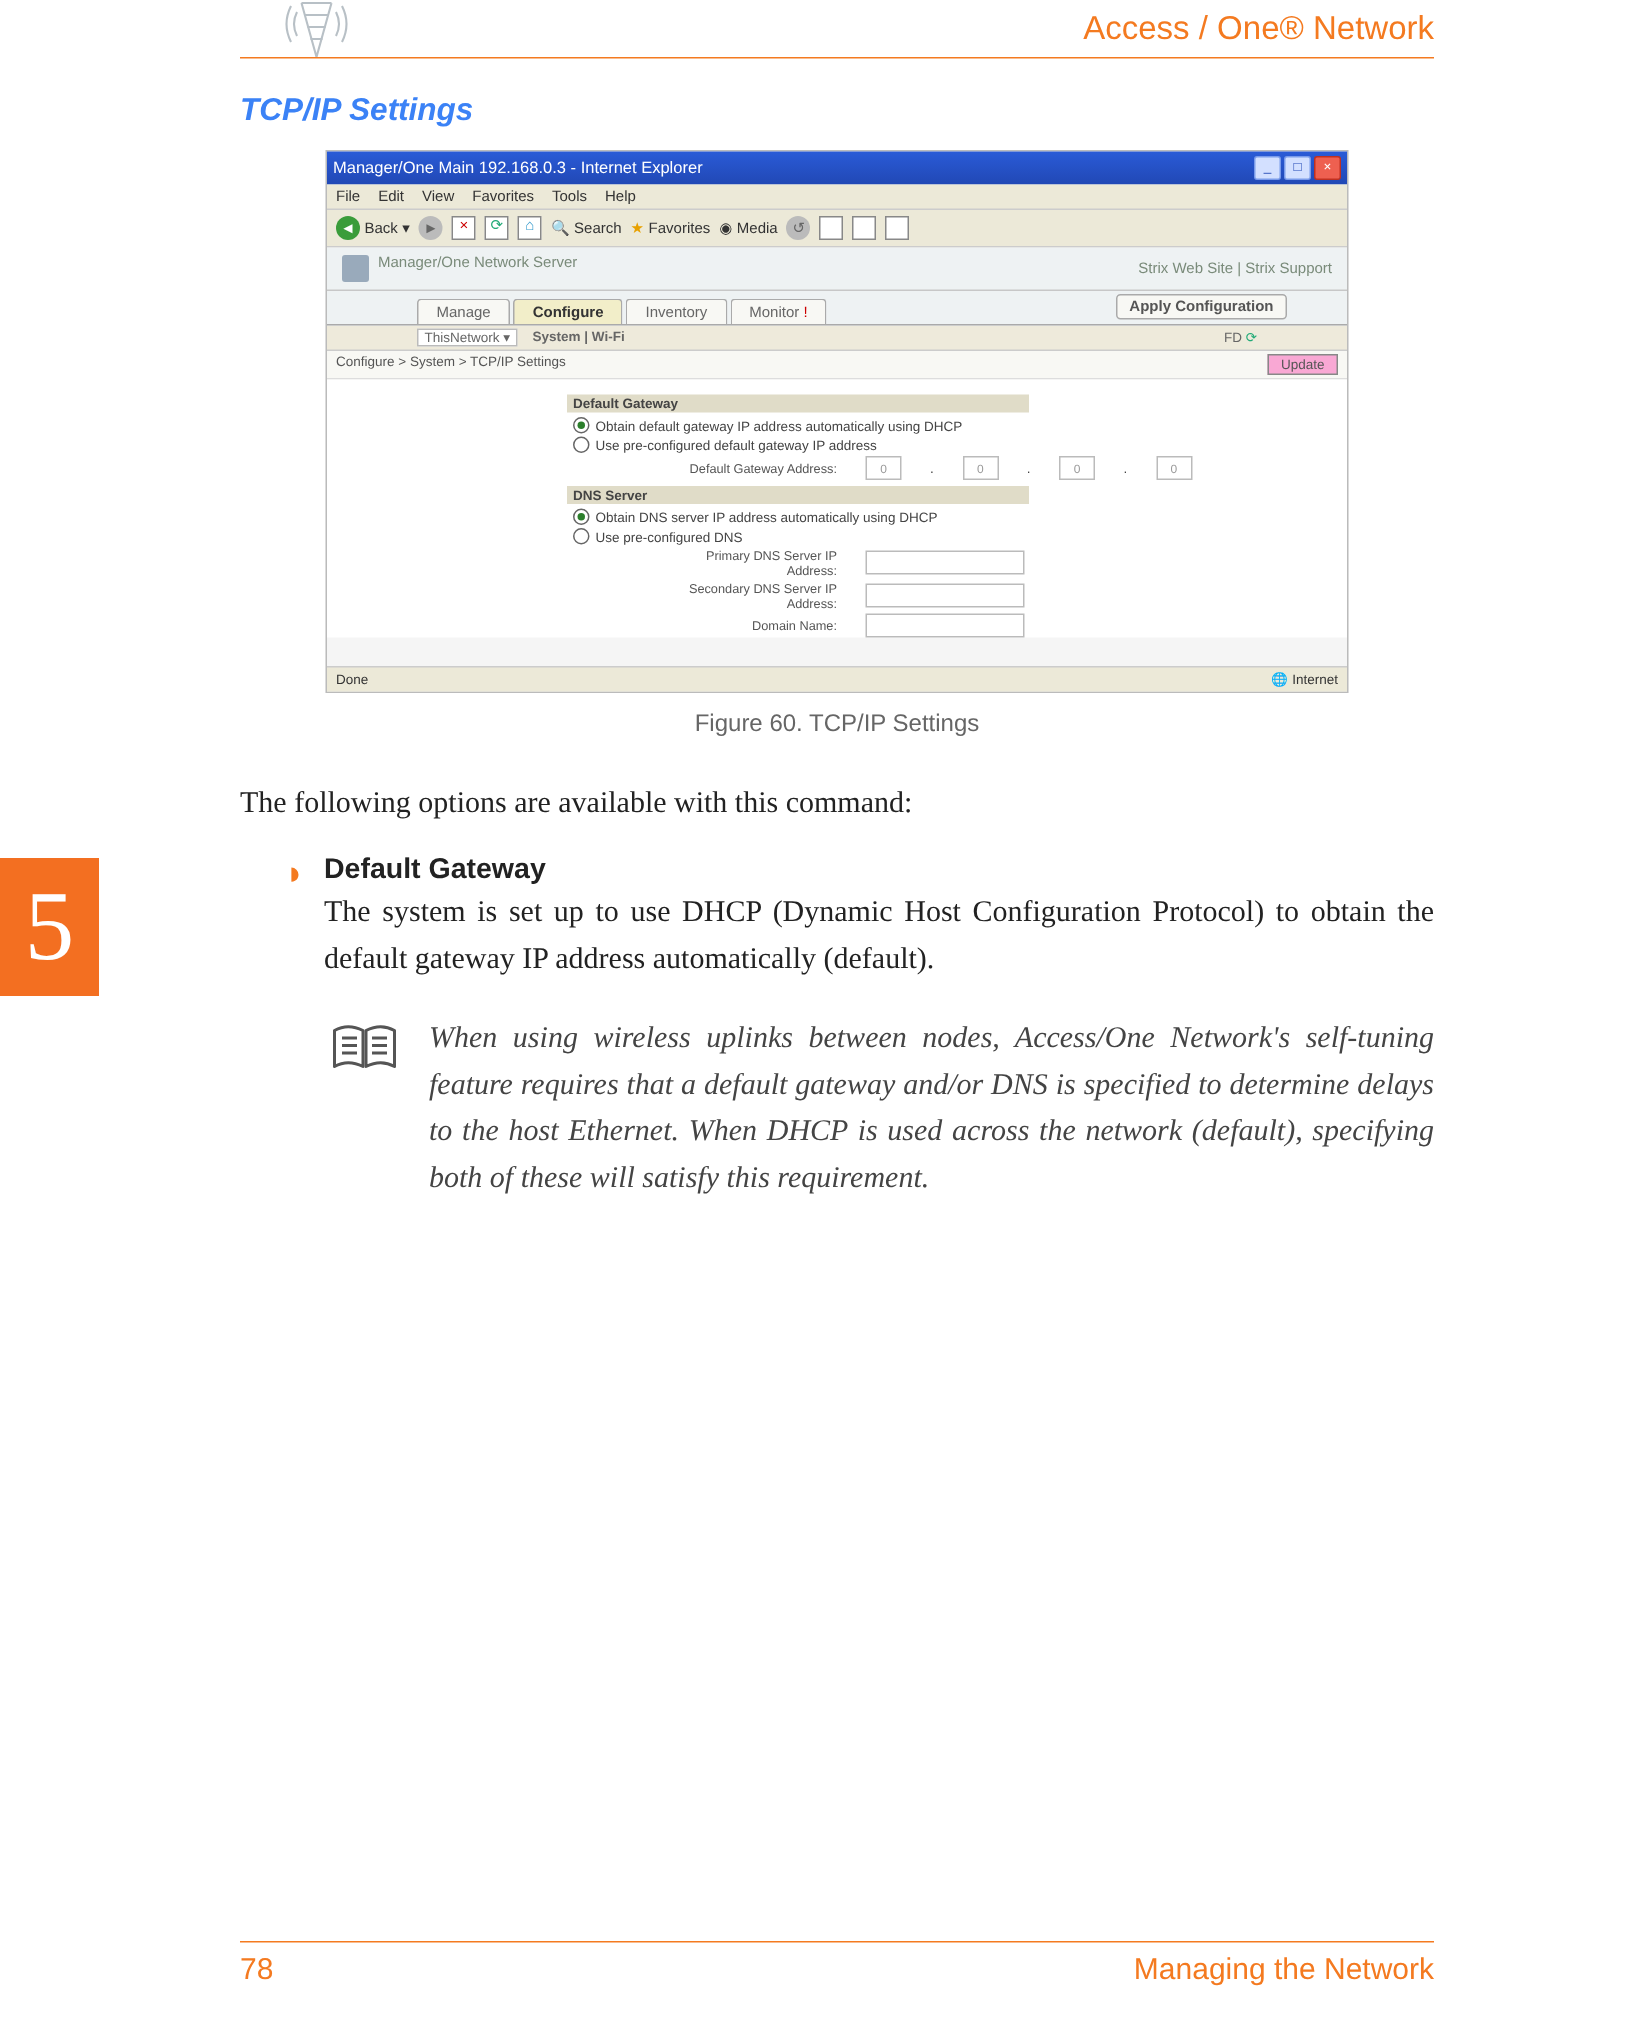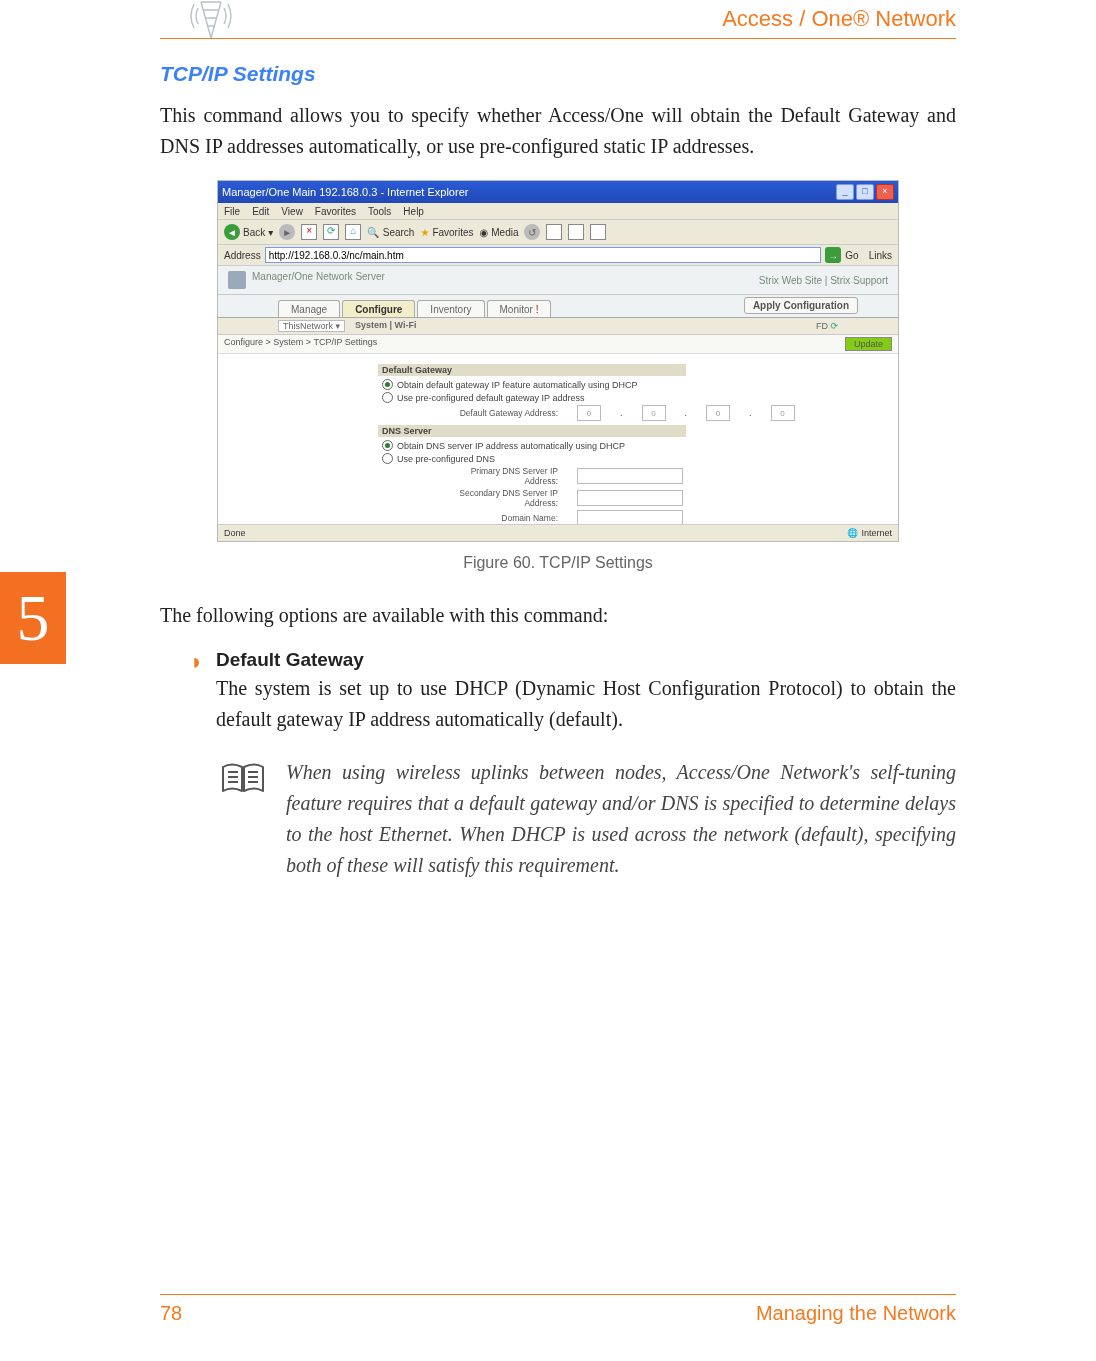--- a/index.html
+++ b/index.html
@@ -166,21 +166,21 @@
   }
   .tab.sel { background:#f2eec9; color:#333; font-weight:bold;}
   .applybtn{position:absolute;right:40px;top:2px;padding:2px 8px;border:1px solid #aaa;background:#f8f8f4;border-radius:3px;font-weight:bold;color:#555;}
   .subrow{
     height:16px;background:#eeeadb;border-bottom:1px solid #ccc;font-size:9px;color:#666;
     display:flex;align-items:center;gap:10px;padding:0 60px;
     justify-content:space-between;
   }
   .subrow .left{display:flex;gap:10px;}
   .crumb{height:14px;background:#f8f8f4;font-size:9px;color:#555;padding:2px 6px;border-bottom:1px solid #ddd;display:flex;justify-content:space-between;align-items:flex-start;}
-  .updatebtn{padding:1px 8px;border:1px solid #888;background:#84cc16;font-size:9px;}
+  .updatebtn{padding:1px 8px;border:1px solid #888;background:#f9a8d4;font-size:9px;}
   .form-area{background:#fff;padding:6px 80px 6px 160px;font-size:9px;color:#444;position:relative;height:160px;}
   .section-hdr{background:#e0dcc8;padding:1px 4px;font-weight:bold;font-size:9px;margin:4px 0 3px 0;width:300px;}
   .radio-line{display:flex;align-items:center;gap:4px;margin:2px 0 2px 4px;}
   .radio{width:9px;height:9px;border:1px solid #666;border-radius:50%;display:inline-flex;align-items:center;justify-content:center;}
   .radio.sel::after{content:"";width:5px;height:5px;background:#2b7e2b;border-radius:50%;display:block;}
   .ip-row{display:flex;align-items:center;gap:19px;margin:2px 0 2px 60px;}
   .ip-row label{width:120px;text-align:right;font-size:8.5px;color:#555;}
   .ip-oct{width:18px;height:12px;border:1px solid #bbb;font-size:8px;text-align:center;color:#999;}
   .txt-in{width:100px;height:12px;border:1px solid #bbb;font-size:8px;}
   .statusbar{position:absolute;left:0;right:0;bottom:0;height:16px;background:#ece9d8;border-top:1px solid #ccc;font-size:9px;color:#333;display:flex;align-items:center;justify-content:space-between;padding:0 6px;}
@@ -287,21 +287,20 @@
     </svg>
   </div>
 
   <div class="header-brand">Access / One® Network</div>
   <div class="header-rule"></div>
 
   <div class="chapter-tab">5</div>
 
   <div class="content">
     <h2 class="section-title">TCP/IP Settings</h2>
-    <p class="body">This command allows you to specify whether Access/One will obtain the Default Gateway and DNS IP addresses automatically, or use pre-configured static IP addresses.</p>
 
     <div class="figure-wrap">
       <div class="figure-frame">
         <div class="titlebar">
           <span>Manager/One Main 192.168.0.3 - Internet Explorer</span>
           <span class="winbtns">
             <span class="winbtn">_</span>
             <span class="winbtn">□</span>
             <span class="winbtn red">×</span>
           </span>
@@ -330,27 +329,20 @@
             </span>
           <span class="tbtn">
               <span>◉</span>
               <span>Media</span>
             </span>
           <span class="tcircle grey">↺</span>
           <span class="ticon"></span>
           <span class="ticon"></span>
           <span class="ticon"></span>
         </div>
-        <div class="addrbar">
-          <span>Address</span>
-          <input value="http://192.168.0.3/nc/main.htm" style="">
-          <span class="gobtn">→</span>
-          <span>Go</span>
-          <span style="margin-left:6px;">Links</span>
-        </div>
         <div class="app-header">
           <span class="left">
               <span class="logo"></span>
               <span>Manager/One Network Server</span>
             </span>
           <span>Strix Web Site  |  Strix Support</span>
         </div>
         <div class="tabrow">
           <span class="tab">Manage</span>
           <span class="tab sel">Configure</span>
@@ -366,21 +358,21 @@
           <span><span>FD</span> <span style="color:#2a7;">⟳</span></span>
         </div>
         <div class="crumb">
           <span>Configure &gt; System &gt; TCP/IP Settings</span>
           <span class="updatebtn">Update</span>
         </div>
         <div class="form-area">
           <div class="section-hdr">Default Gateway</div>
           <div class="radio-line">
               <span class="radio sel"></span>
-              <span>Obtain default gateway IP feature automatically using DHCP</span>
+              <span>Obtain default gateway IP address automatically using DHCP</span>
             </div>
           <div class="radio-line">
               <span class="radio"></span>
               <span>Use pre-configured default gateway IP address</span>
             </div>
           <div class="ip-row">
             <label>Default Gateway Address:</label>
             <input class="ip-oct" value="0" style="">.
             <input class="ip-oct" value="0" style="">.
             <input class="ip-oct" value="0" style="">.

